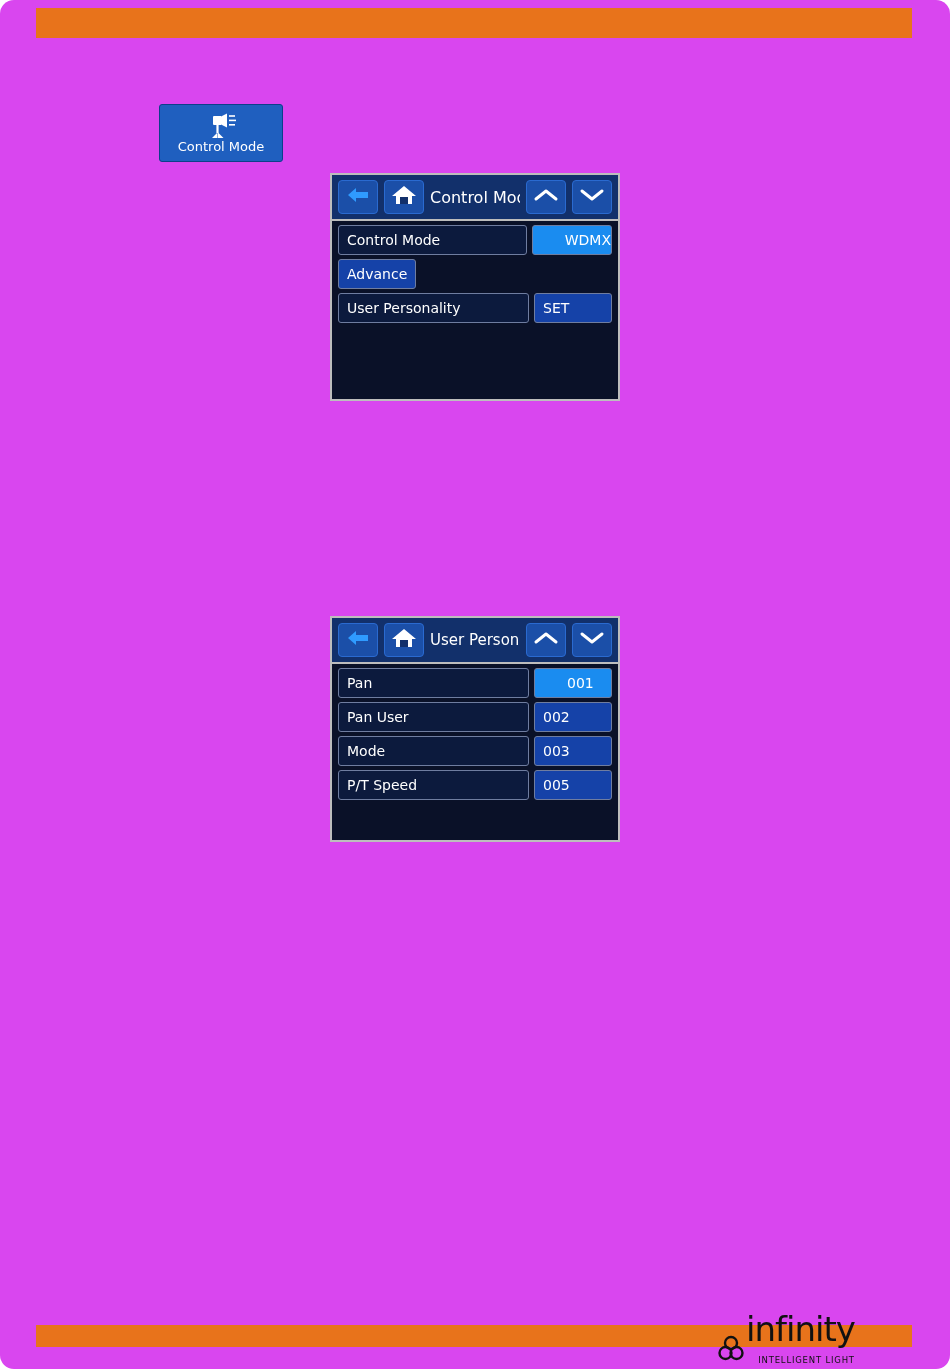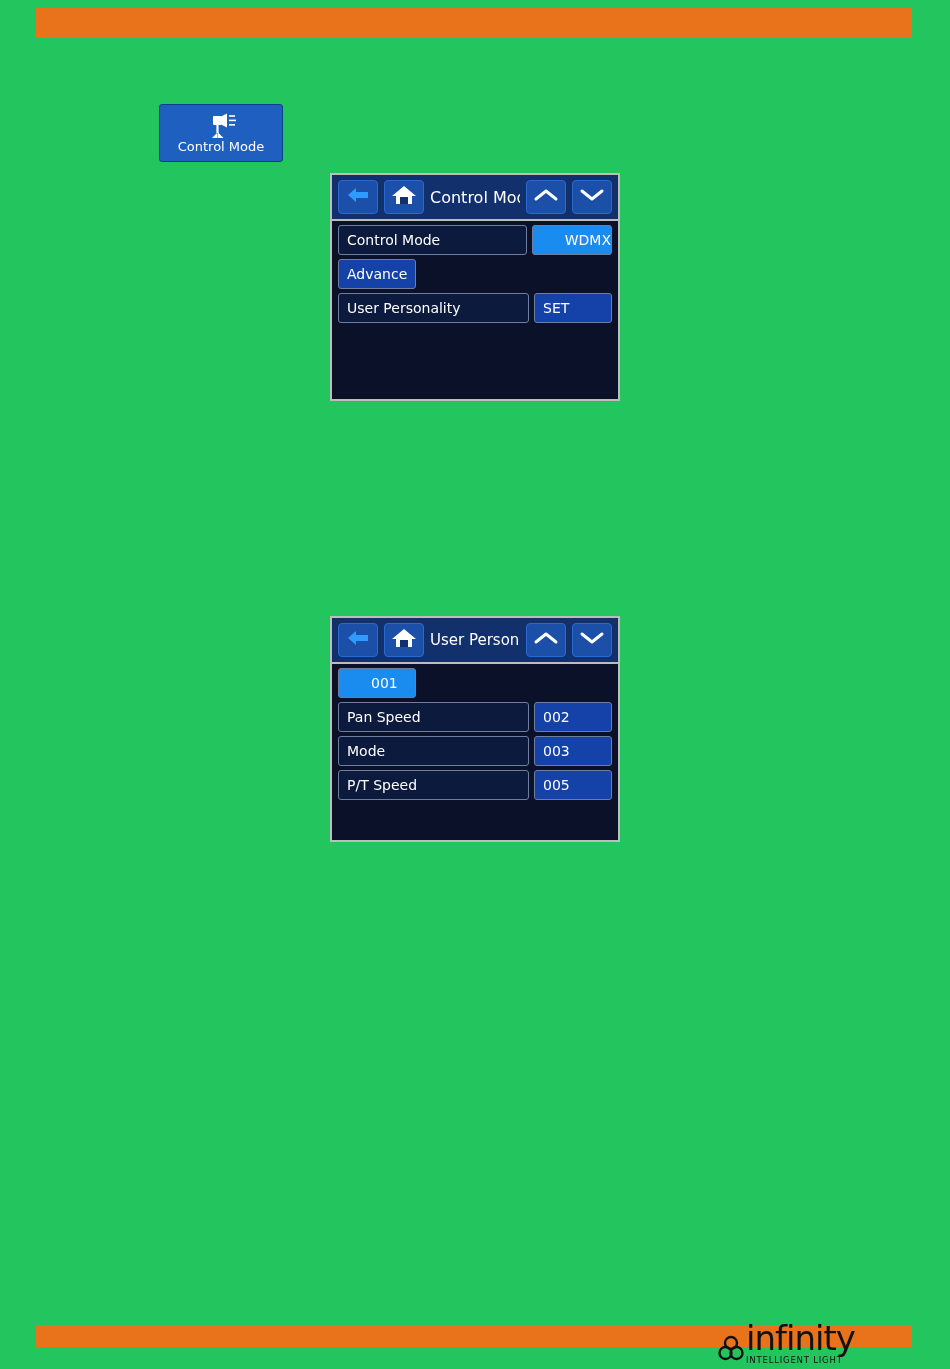--- a/index.html
+++ b/index.html
@@ -7,21 +7,22 @@
     margin: 0; padding: 0;
     width: 950px; height: 1369px;
     background: #ffffff;
     font-family: "DejaVu Sans", sans-serif;
   }
   .page {
     position: relative;
     width: 950px;
     height: 1369px;
     overflow: hidden;
-    background: #22c55e;
+    background: #d946ef;
+    border-radius: 14px;
   }
 
   
   .bar {
     position: absolute;
     background: #E8731B;
     height: 30px;
   }
   .bar-top { left: 36px; top: 8px; width: 876px; }
   .bar-bottom { left: 36px; top: 1325px; width: 852px; height: 22px; }
@@ -139,21 +140,22 @@
   .logo-word {
     font-size: 34px;
     color: #111111;
     letter-spacing: -1px;
     font-family: "DejaVu Sans", sans-serif;
   }
   .logo-sub {
     font-size: 8.5px;
     color: #111111;
     letter-spacing: 0.8px;
-    margin-top: 1px;
+    margin-top: 10px;
+    text-align: right;
   }
 </style>
 </head>
 <body>
 
 <div class="page">
 
   <div class="bar bar-top"></div>
 
   <div class="key-button">
@@ -250,24 +252,25 @@
       <div class="tb-btn">
         <span>
           <svg viewBox="0 0 26 16" width="26" height="16">
             <path d="M3 4 L13 12 L23 4" stroke="#ffffff" stroke-width="3" fill="none" stroke-linecap="round" stroke-linejoin="round"></path>
           </svg>
         </span>
       </div>
     </div>
     <div class="rows">
       <div class="row">
+        <div class="row-label">Pan</div>
         <div class="row-value hl">001</div>
       </div>
       <div class="row">
-        <div class="row-label">Pan Speed</div>
+        <div class="row-label">Pan User</div>
         <div class="row-value">002</div>
       </div>
       <div class="row">
         <div class="row-label">Mode</div>
         <div class="row-value">003</div>
       </div>
       <div class="row">
         <div class="row-label">P/T Speed</div>
         <div class="row-value">005</div>
       </div>

